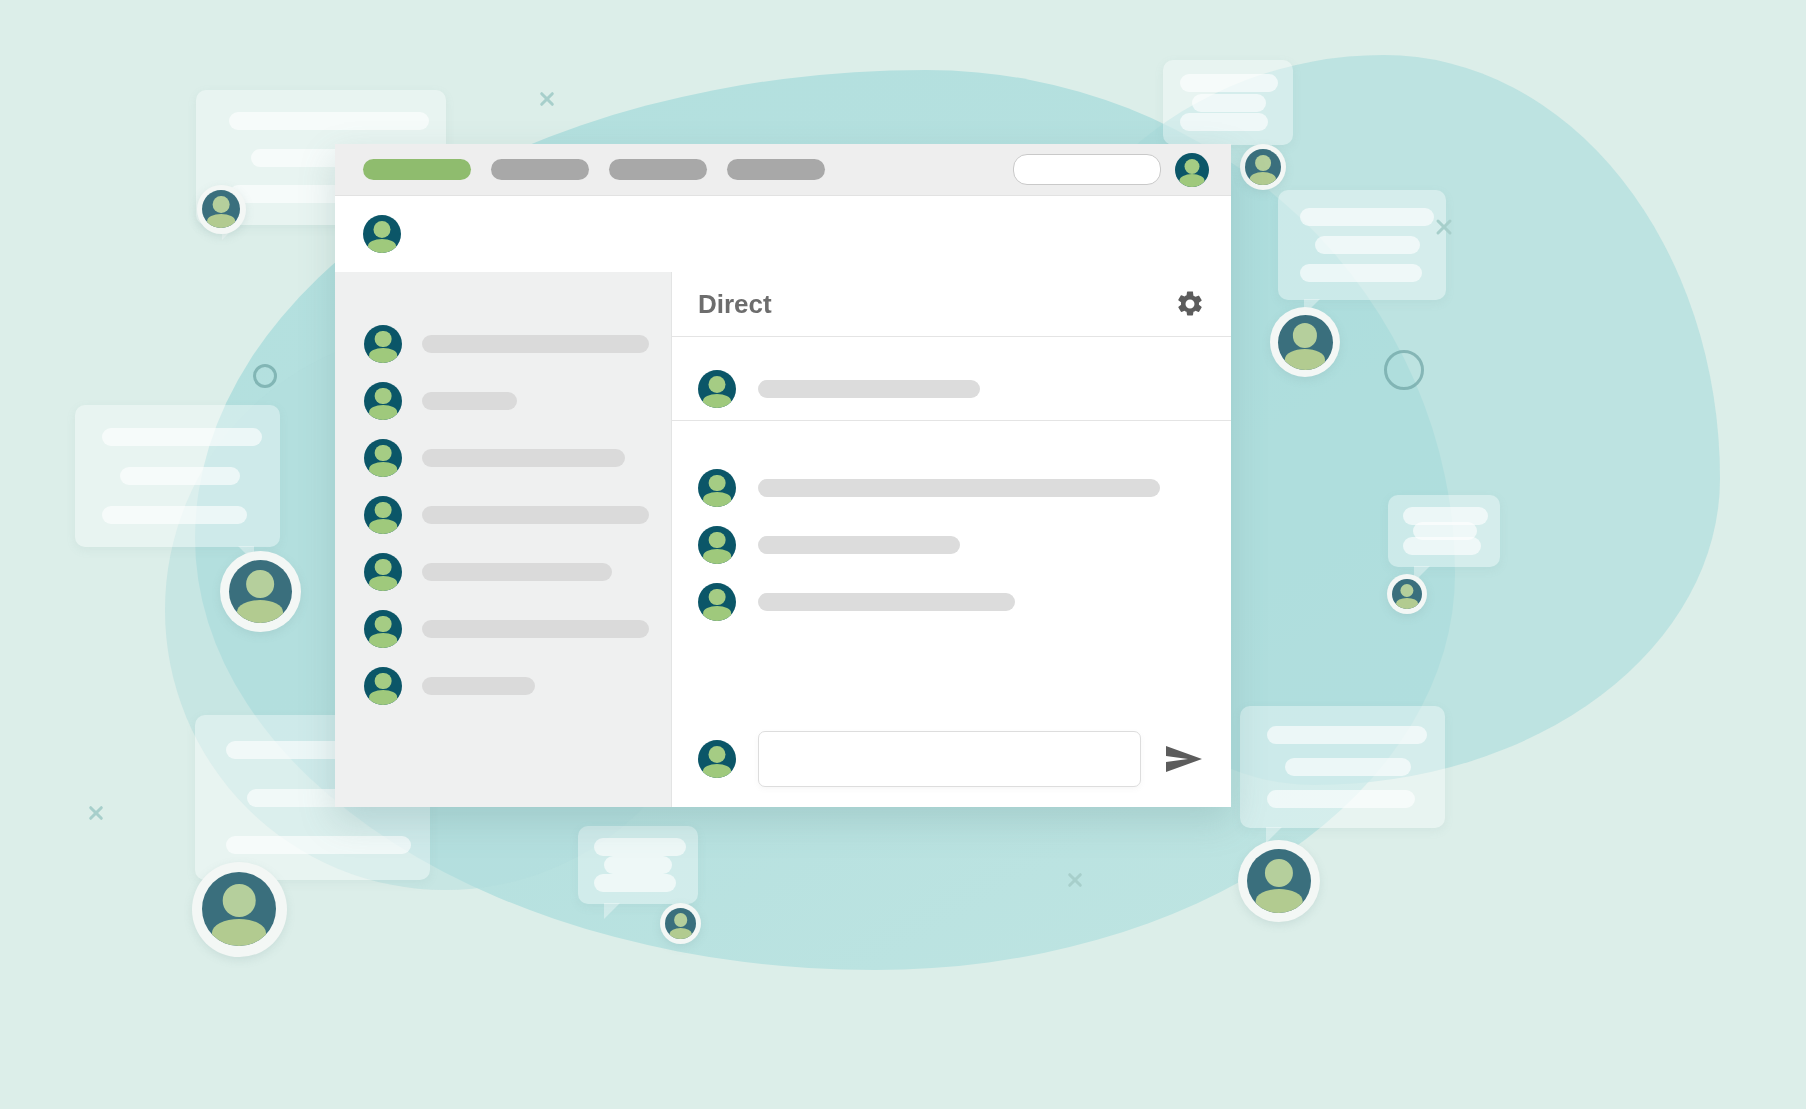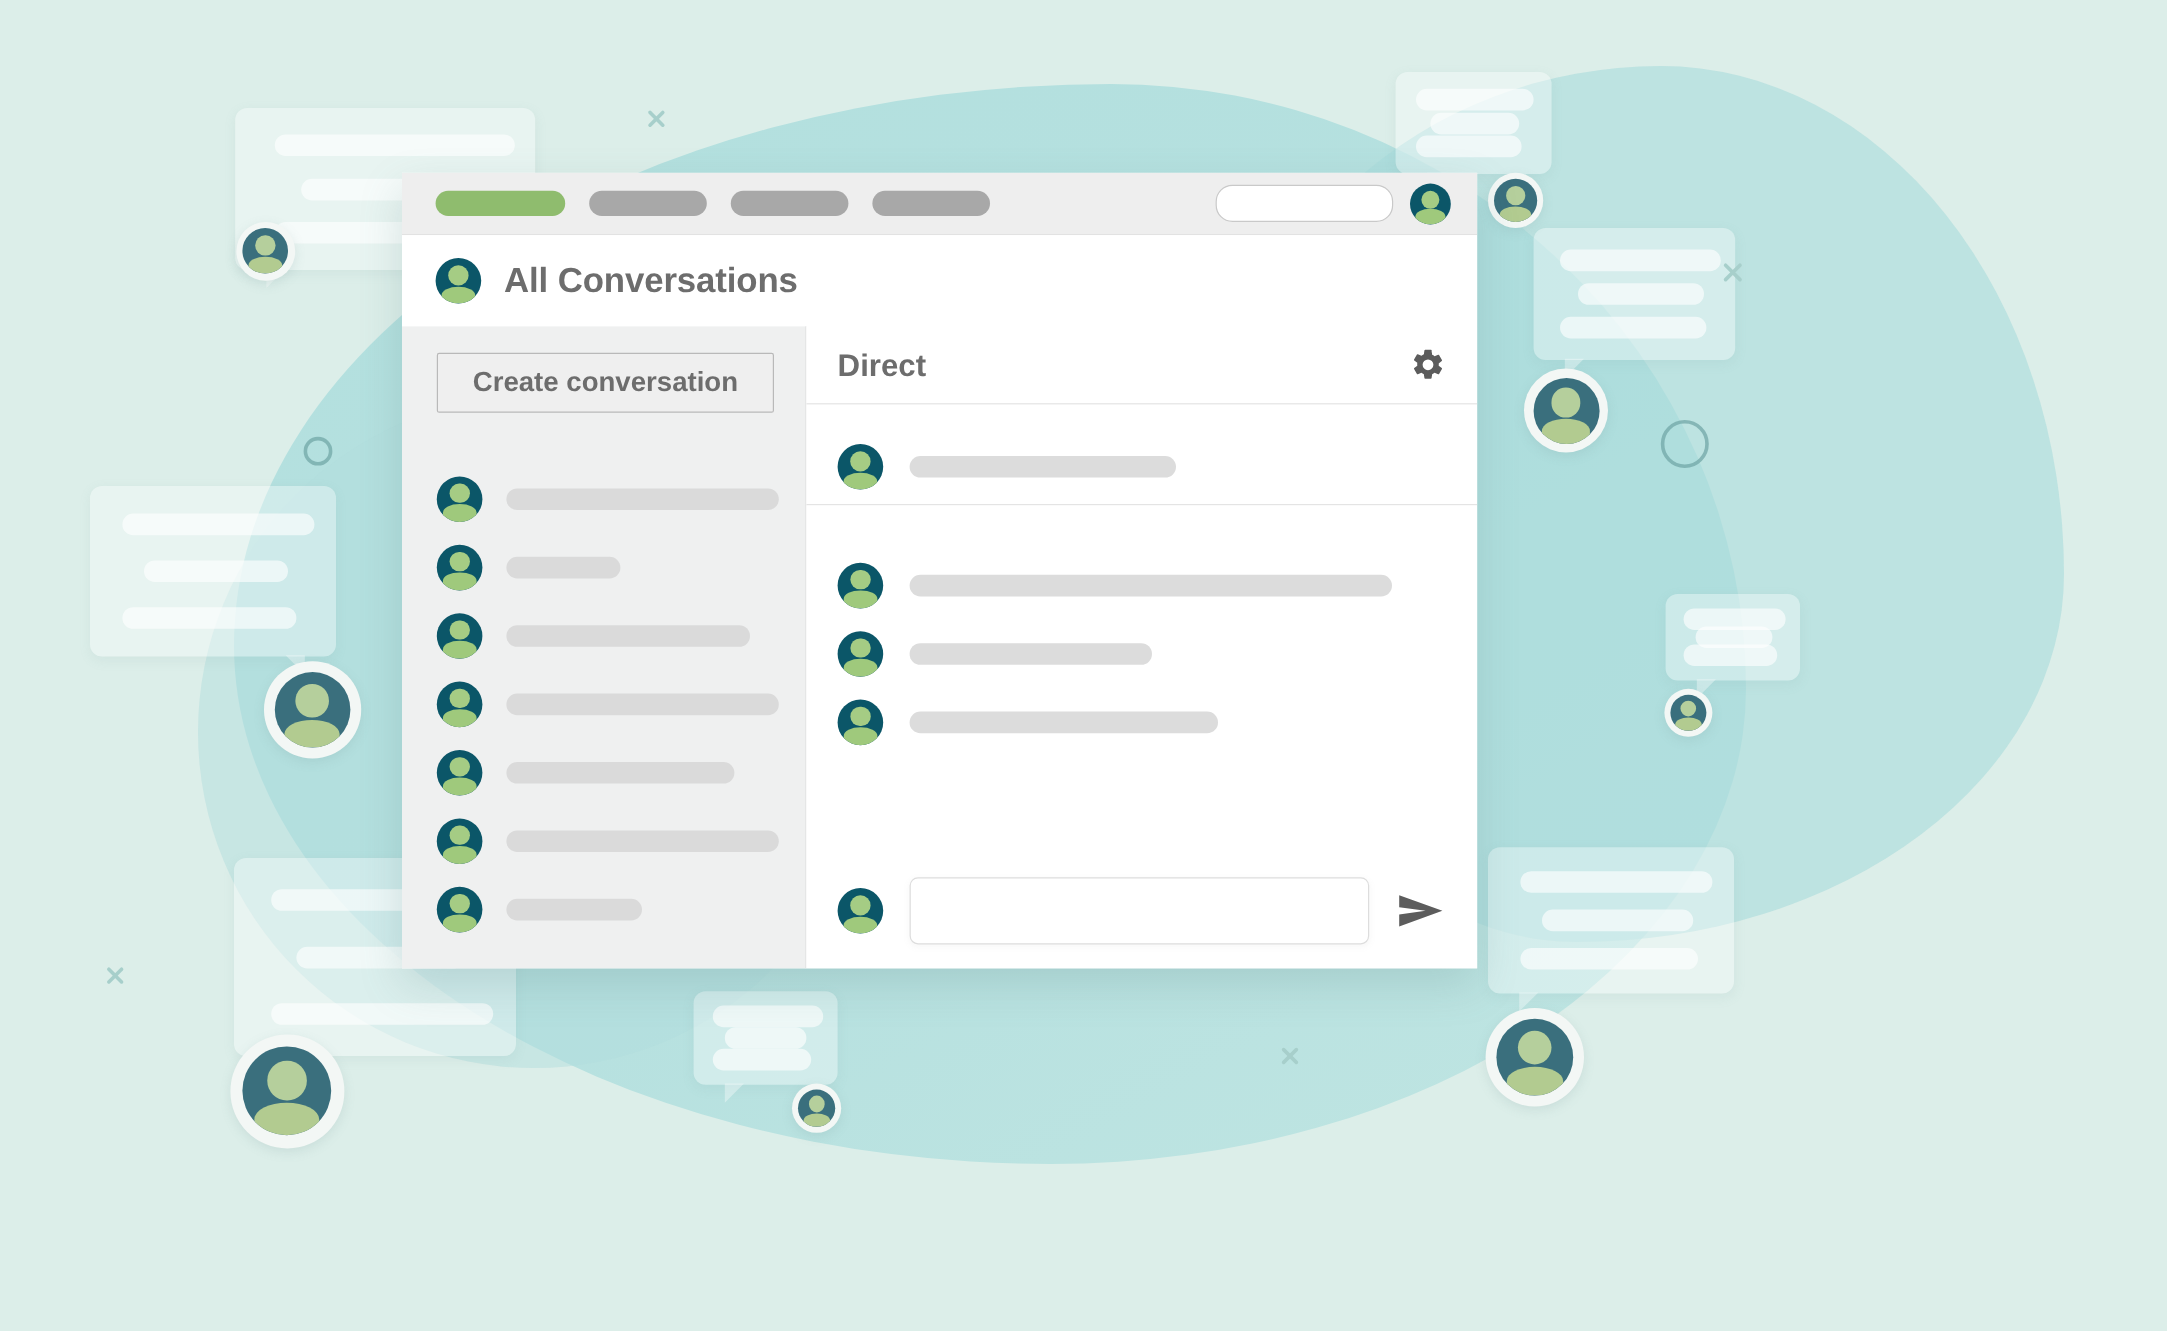--- a/index.html
+++ b/index.html
@@ -356,29 +356,25 @@
           <span class="body" style="width:25px;height:13px;bottom:0;"></span>
         </span>
       </div>
     </div>
 
     <div class="win-title">
       <span class="av" style="width:38px;height:38px;">
         <span class="head" style="width:17px;height:17px;top:6px;"></span>
         <span class="body" style="width:28px;height:14px;bottom:0;"></span>
       </span>
-      <span class="label">All Conversations</span>
     </div>
 
     <div class="win-body">
 
       <div class="sidebar">
-        <div class="create-wrap">
-          <button class="create-btn">Create conversation</button>
-        </div>
         <div class="side-list" id="side-list">
             <div class="side-row">
               <span class="av" style="width: 38px; height: 38px;">
                 <span class="head" style="width: 16.72px; height: 16.72px; top: 6.08px;"></span>
                 <span class="body" style="width: 27.74px; height: 14.06px; bottom: 0px;"></span>
               </span>
               <span class="side-bar-ph" style="width: 227px;"></span>
             </div>
             <div class="side-row">
               <span class="av" style="width: 38px; height: 38px;">

